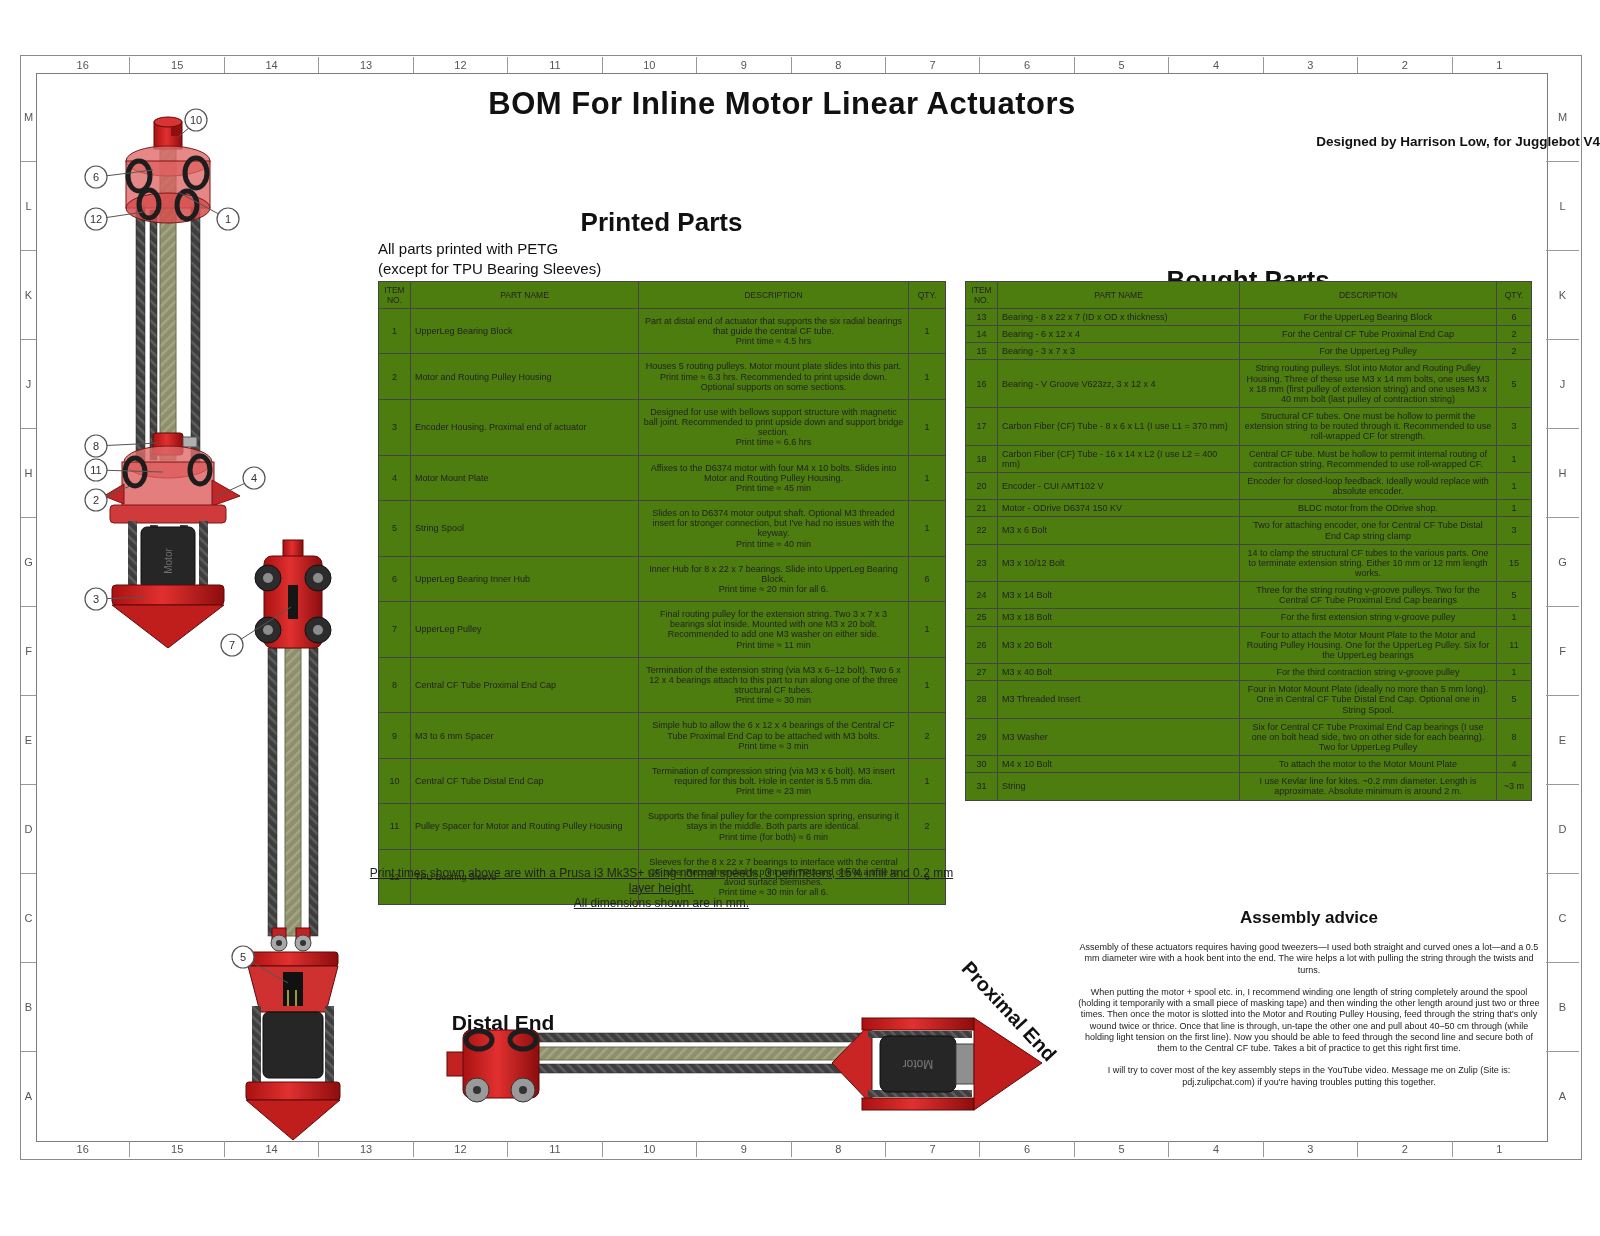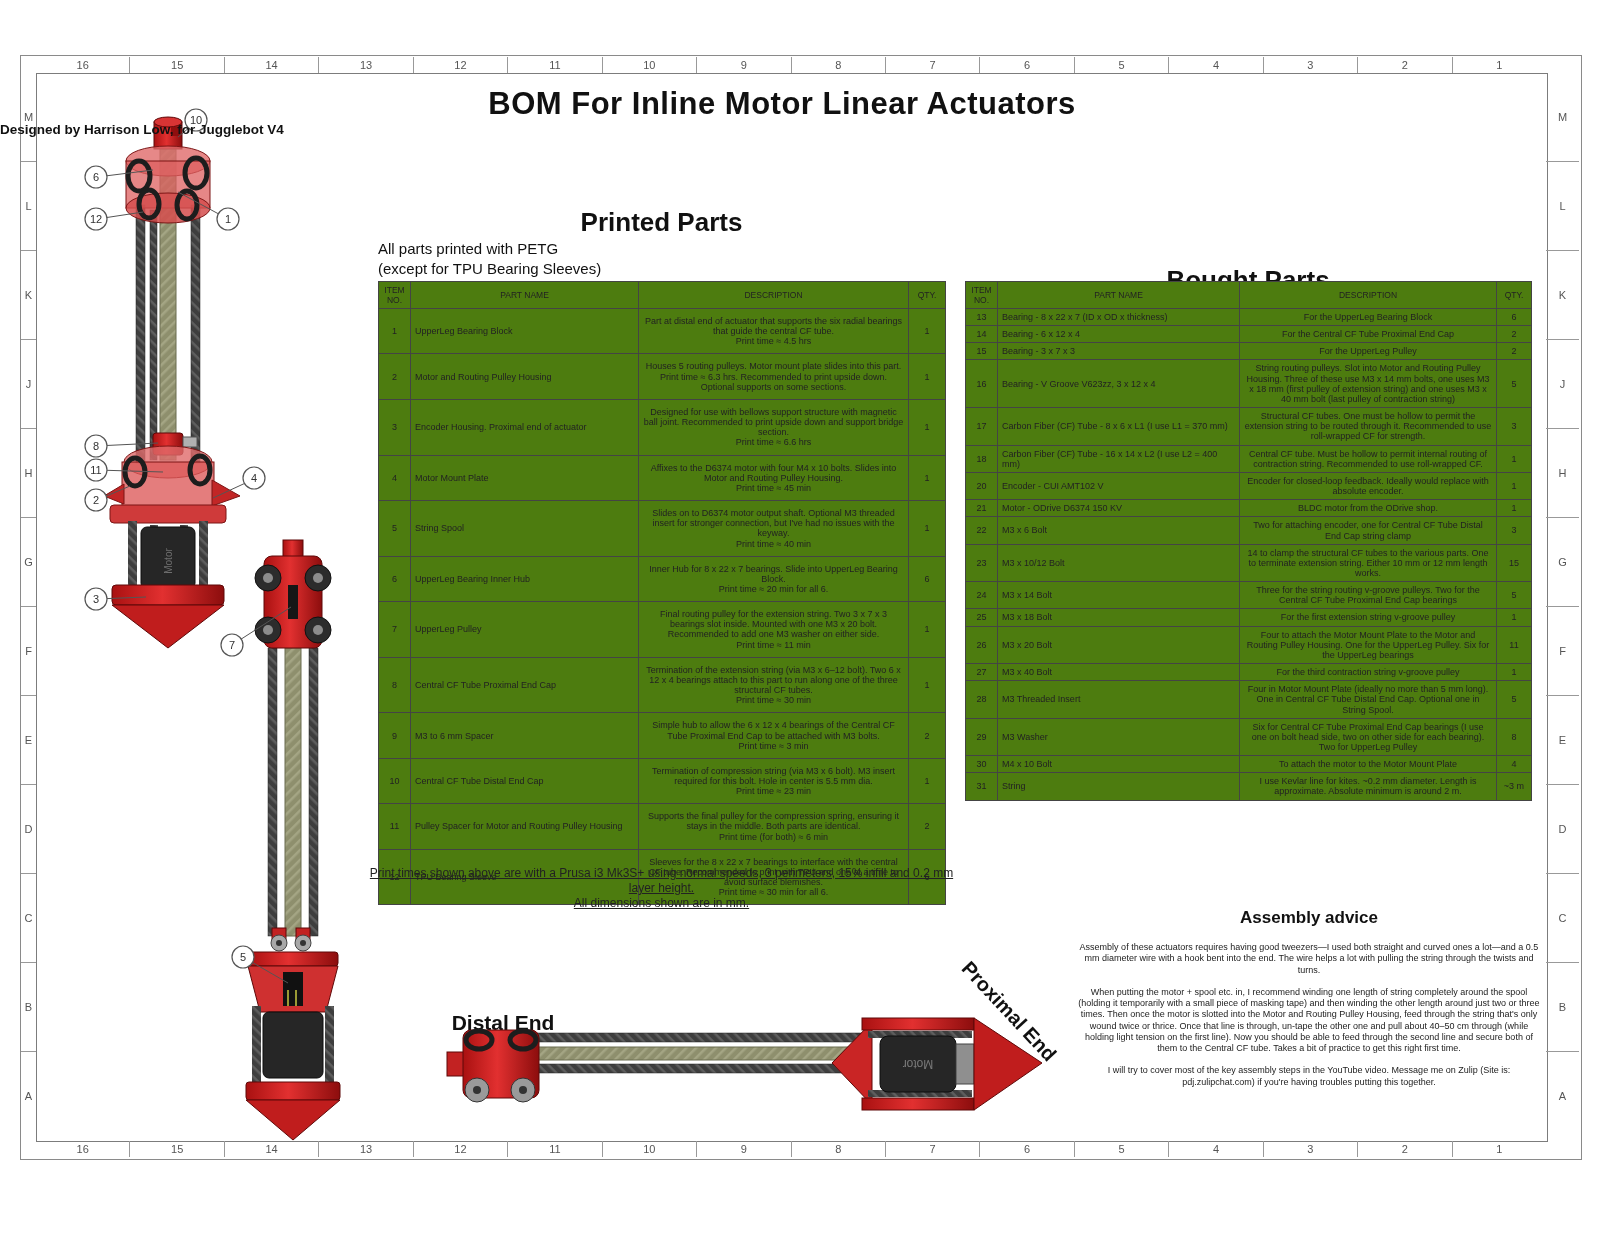--- a/index.html
+++ b/index.html
@@ -15,21 +15,21 @@
   .ruler-top{left:36px;top:57px;width:1510px;height:16px;}
   .ruler-bottom{left:36px;top:1141px;width:1510px;height:16px;}
   .ruler-left{left:21px;top:73px;width:15px;height:1067px;flex-direction:column;}
   .ruler-right{left:1546px;top:73px;width:33px;height:1067px;flex-direction:column;}
   .ruler-left .cell,.ruler-right .cell{border-left:none;border-top:1px solid #999;width:100%;}
   .ruler-left .cell:first-child,.ruler-right .cell:first-child{border-top:none;}
 
   
   .page-title{position:absolute;left:0;top:86px;width:1564px;text-align:center;
     font-size:31px;font-weight:bold;letter-spacing:.5px;z-index:4;}
-  .page-subtitle{position:absolute;left:0;top:122px;width:1600px;text-align:left;
+  .page-subtitle{position:absolute;left:0;top:134px;width:1600px;text-align:right;
     font-size:13.5px;font-weight:bold;z-index:4;}
   .printed-heading{position:absolute;left:378px;top:207px;width:567px;text-align:center;
     font-size:26px;font-weight:bold;z-index:4;}
   .printed-note{position:absolute;left:378px;top:239px;width:567px;
     font-size:15px;line-height:1.3;z-index:4;}
   .bought-heading{position:absolute;left:965px;top:265px;width:566px;text-align:center;
     font-size:26px;font-weight:bold;z-index:4;}
   .assembly{position:absolute;left:1078px;top:908px;width:462px;text-align:center;z-index:4;}
   .assembly h3{margin:0 0 14px 0;font-size:17px;font-weight:bold;}
   .assembly p{margin:0 0 11px 0;font-size:9px;line-height:1.25;color:#222;}

